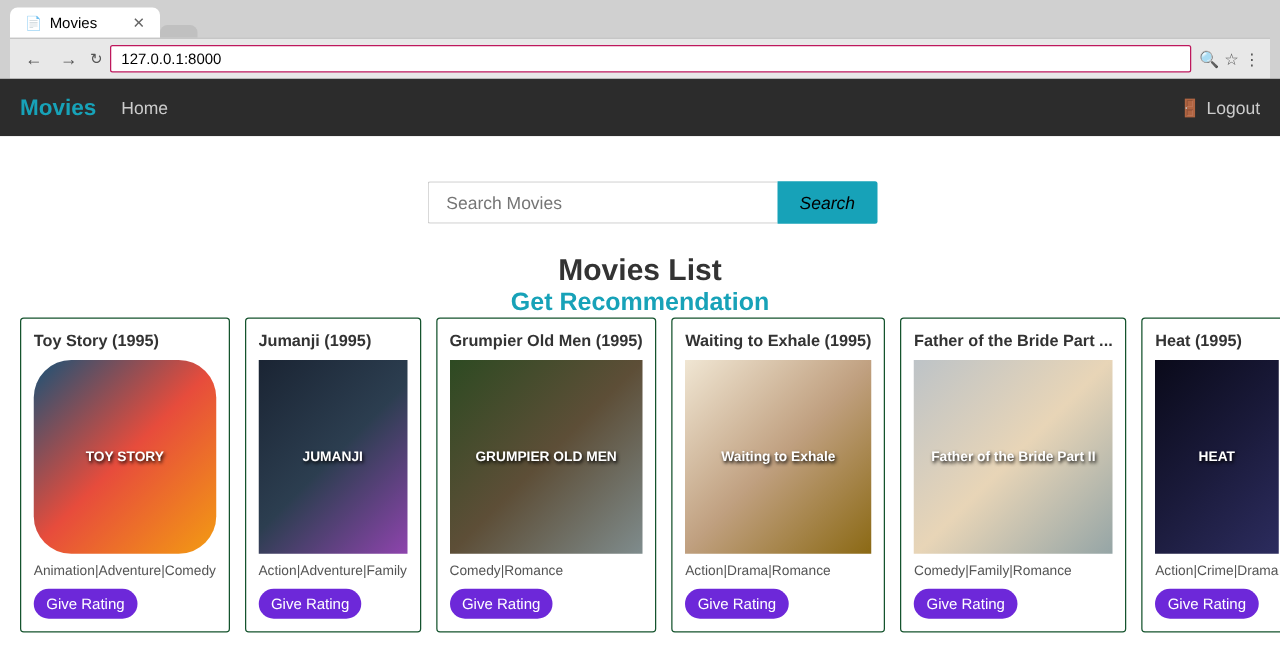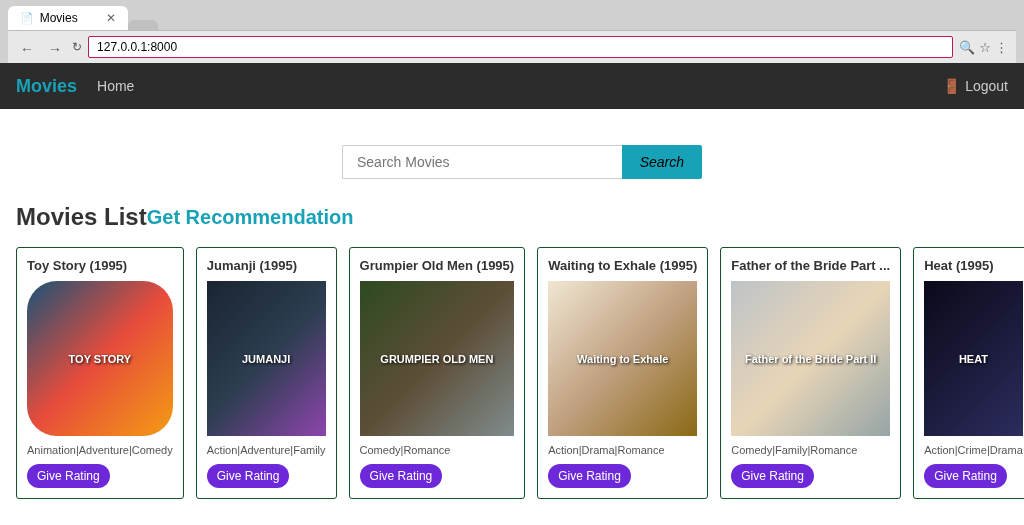--- a/index.html
+++ b/index.html
@@ -30,21 +30,21 @@
     
     .content { background: #fff; min-height: 420px; padding: 20px 16px; }
 
     
     .search-section { display: flex; justify-content: center; padding: 16px 0 24px 0; }
     .search-form { display: flex; width: 380px; }
     .search-input { flex: 1; border: 1px solid #ccc; border-right: none; padding: 8px 14px; font-size: 14px; border-radius: 2px 0 0 2px; outline: none; color: #999; margin-left: 20px; }
     .search-btn { background: #17a2b8; color: #000000; border: none; padding: 8px 18px; cursor: pointer; font-size: 14px; border-radius: 0 2px 2px 0; font-style: italic; }
 
     
-    .movies-header { display: flex; justify-content: flex-start; align-items: center; margin-bottom: 16px; }
+    .movies-header { display: flex; justify-content: flex-start; align-items: center; margin-bottom: 0; flex-direction: column; }
     .movies-title { font-size: 24px; font-weight: bold; color: #333; }
     .recommendation-link { color: #17a2b8; font-size: 20px; font-weight: bold; text-decoration: none; cursor: pointer; }
 
     
     .movies-grid { display: grid; grid-template-columns: repeat(6, 1fr); gap: 12px; }
     .movie-card { border: 1px solid #14532d; border-radius: 3px; padding: 10px; background: #fff; }
     .movie-title { font-size: 13px; font-weight: bold; color: #333; margin-bottom: 8px; white-space: nowrap; overflow: hidden; text-overflow: ellipsis; }
     .movie-poster { width: 100%; height: 155px; object-fit: cover; margin-bottom: 8px; display: flex; align-items: center; justify-content: center; overflow: hidden; }
     .movie-genres { font-size: 11px; color: #555; margin-bottom: 8px; }
     .give-rating-btn { background: #6d28d9; color: #fff; border: none; padding: 5px 10px; font-size: 12px; border-radius: 12px; cursor: pointer; }

